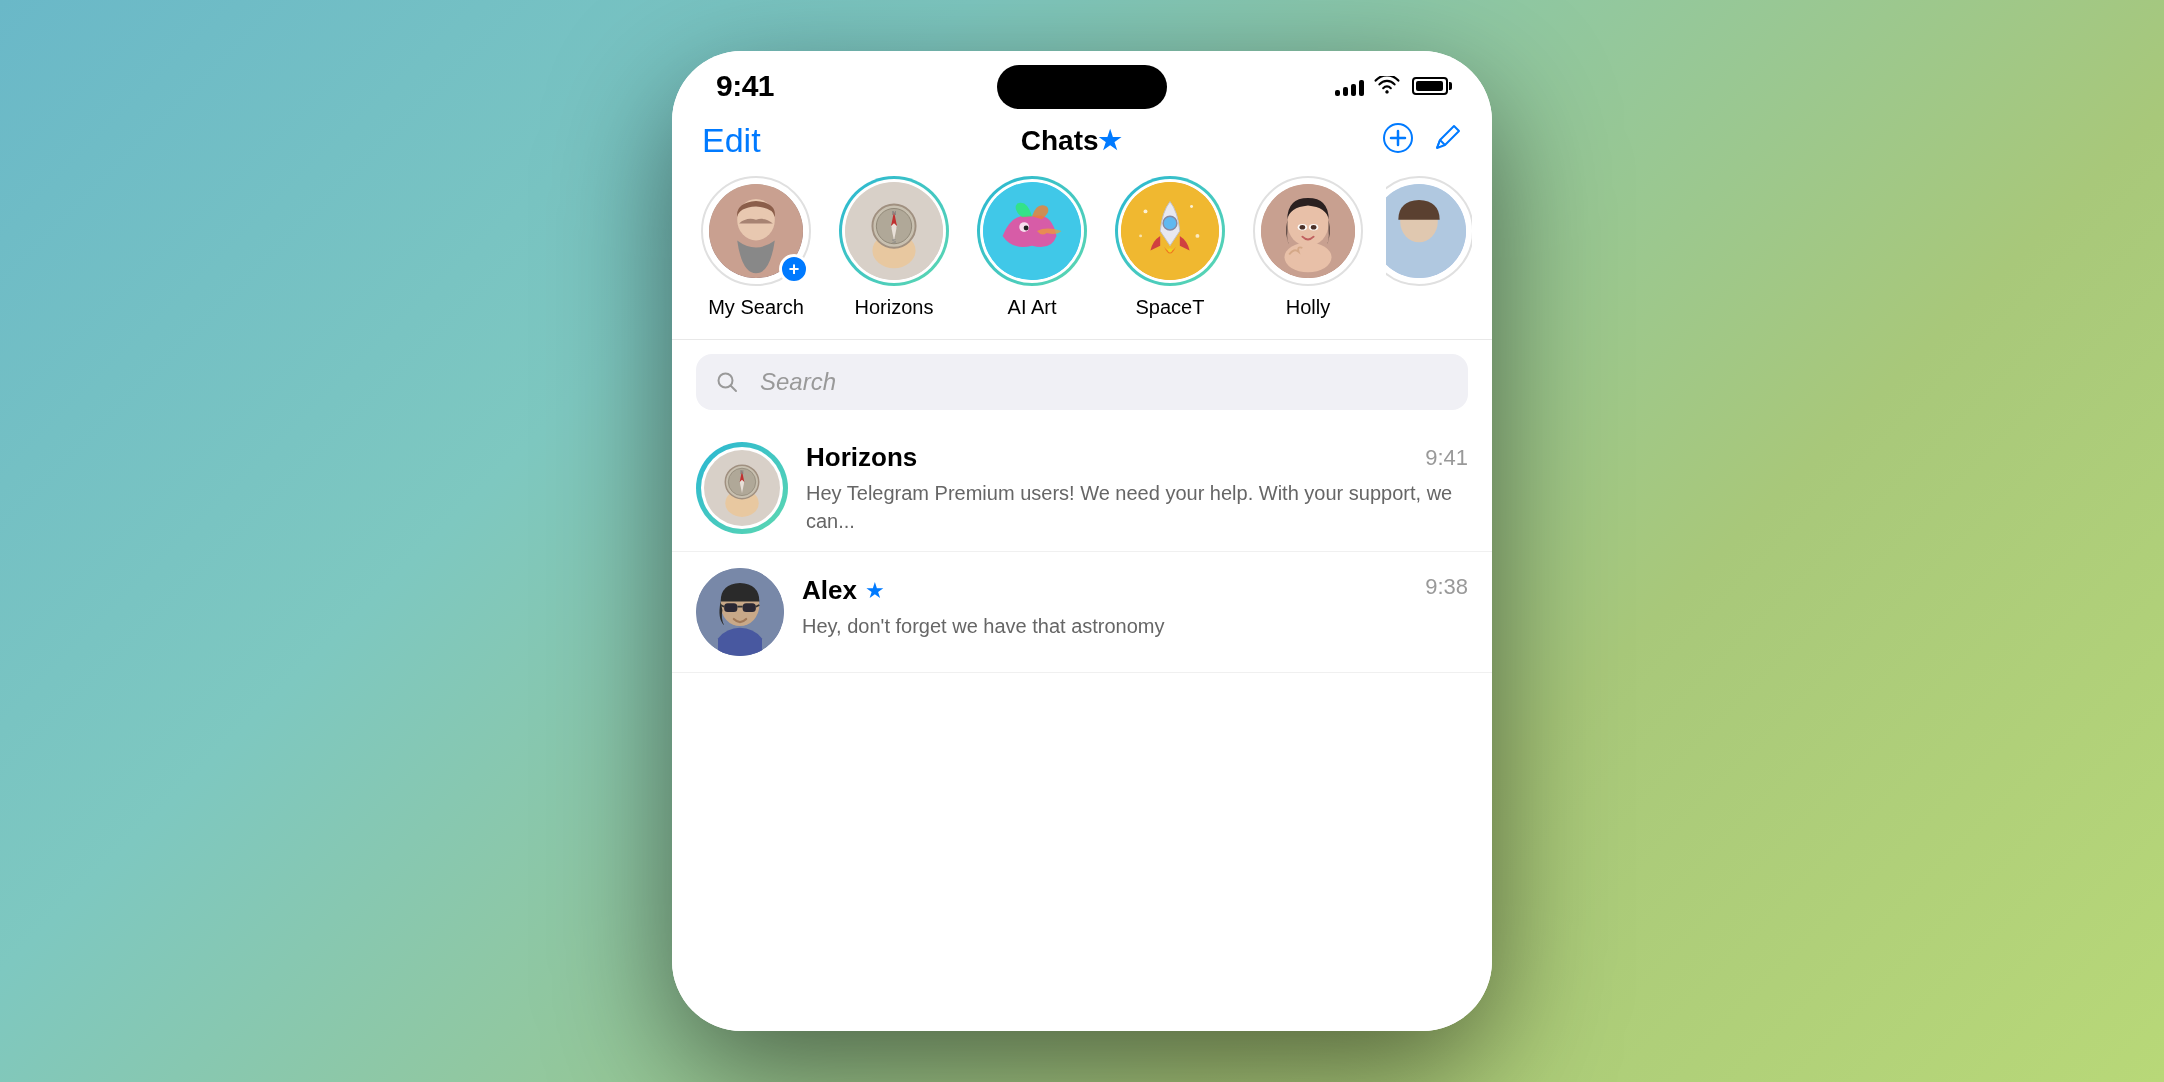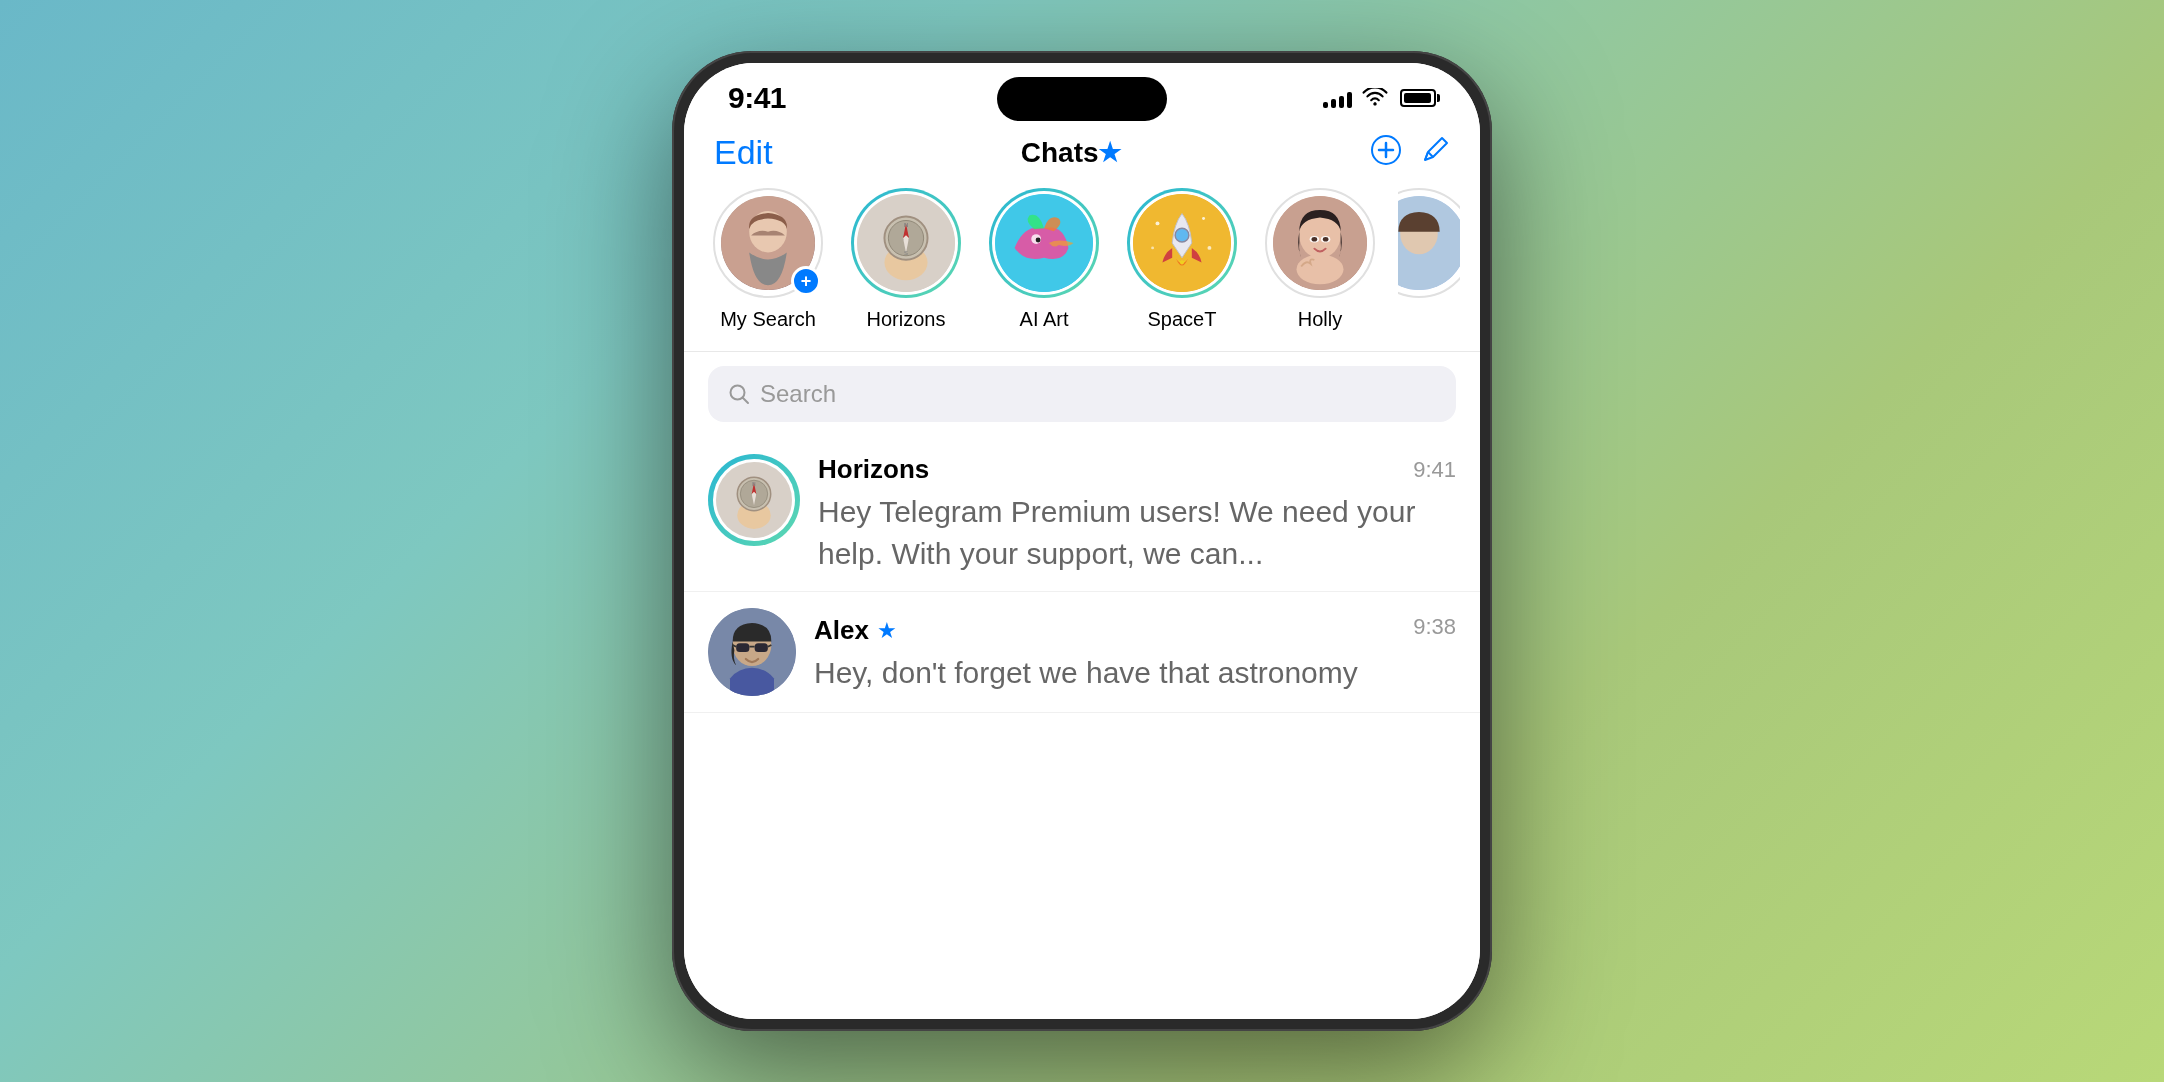--- a/index.html
+++ b/index.html
@@ -12,21 +12,21 @@
       align-items: center;
       justify-content: center;
       font-family: -apple-system, 'SF Pro Display', 'Helvetica Neue', Arial, sans-serif;
     }
 
     .phone-outer {
       width: 820px;
       height: 980px;
       background: #2a2a2a;
       border-radius: 80px;
-      padding: 12px;
+      padding: 0;
       box-shadow: 0 40px 120px rgba(0,0,0,0.5), inset 0 0 0 2px #444;
       position: relative;
     }
 
     .phone-inner {
       width: 100%;
       height: 100%;
       background: #ffffff;
       border-radius: 70px;
       overflow: hidden;
@@ -279,21 +279,22 @@
       padding: 0 24px 16px 24px;
       background: #fff;
     }
 
     .search-bar {
       background: #f0f0f5;
       border-radius: 16px;
       display: flex;
       align-items: center;
       padding: 14px 20px;
-      gap: 10px;
+      gap: 22px;
+      font-style: italic;
     }
 
     .search-placeholder {
       font-size: 24px;
       color: #999;
       font-weight: 400;
     }
 
     
     .chat-list {
@@ -380,21 +381,21 @@
       font-size: 22px;
     }
 
     .chat-time {
       font-size: 22px;
       color: #999;
       font-weight: 400;
     }
 
     .chat-preview {
-      font-size: 30px;
+      font-size: 20px;
       color: #666;
       line-height: 1.4;
       overflow: hidden;
       display: -webkit-box;
       -webkit-line-clamp: 2;
       -webkit-box-orient: vertical;
     }
 
     
     .story-item-partial {

